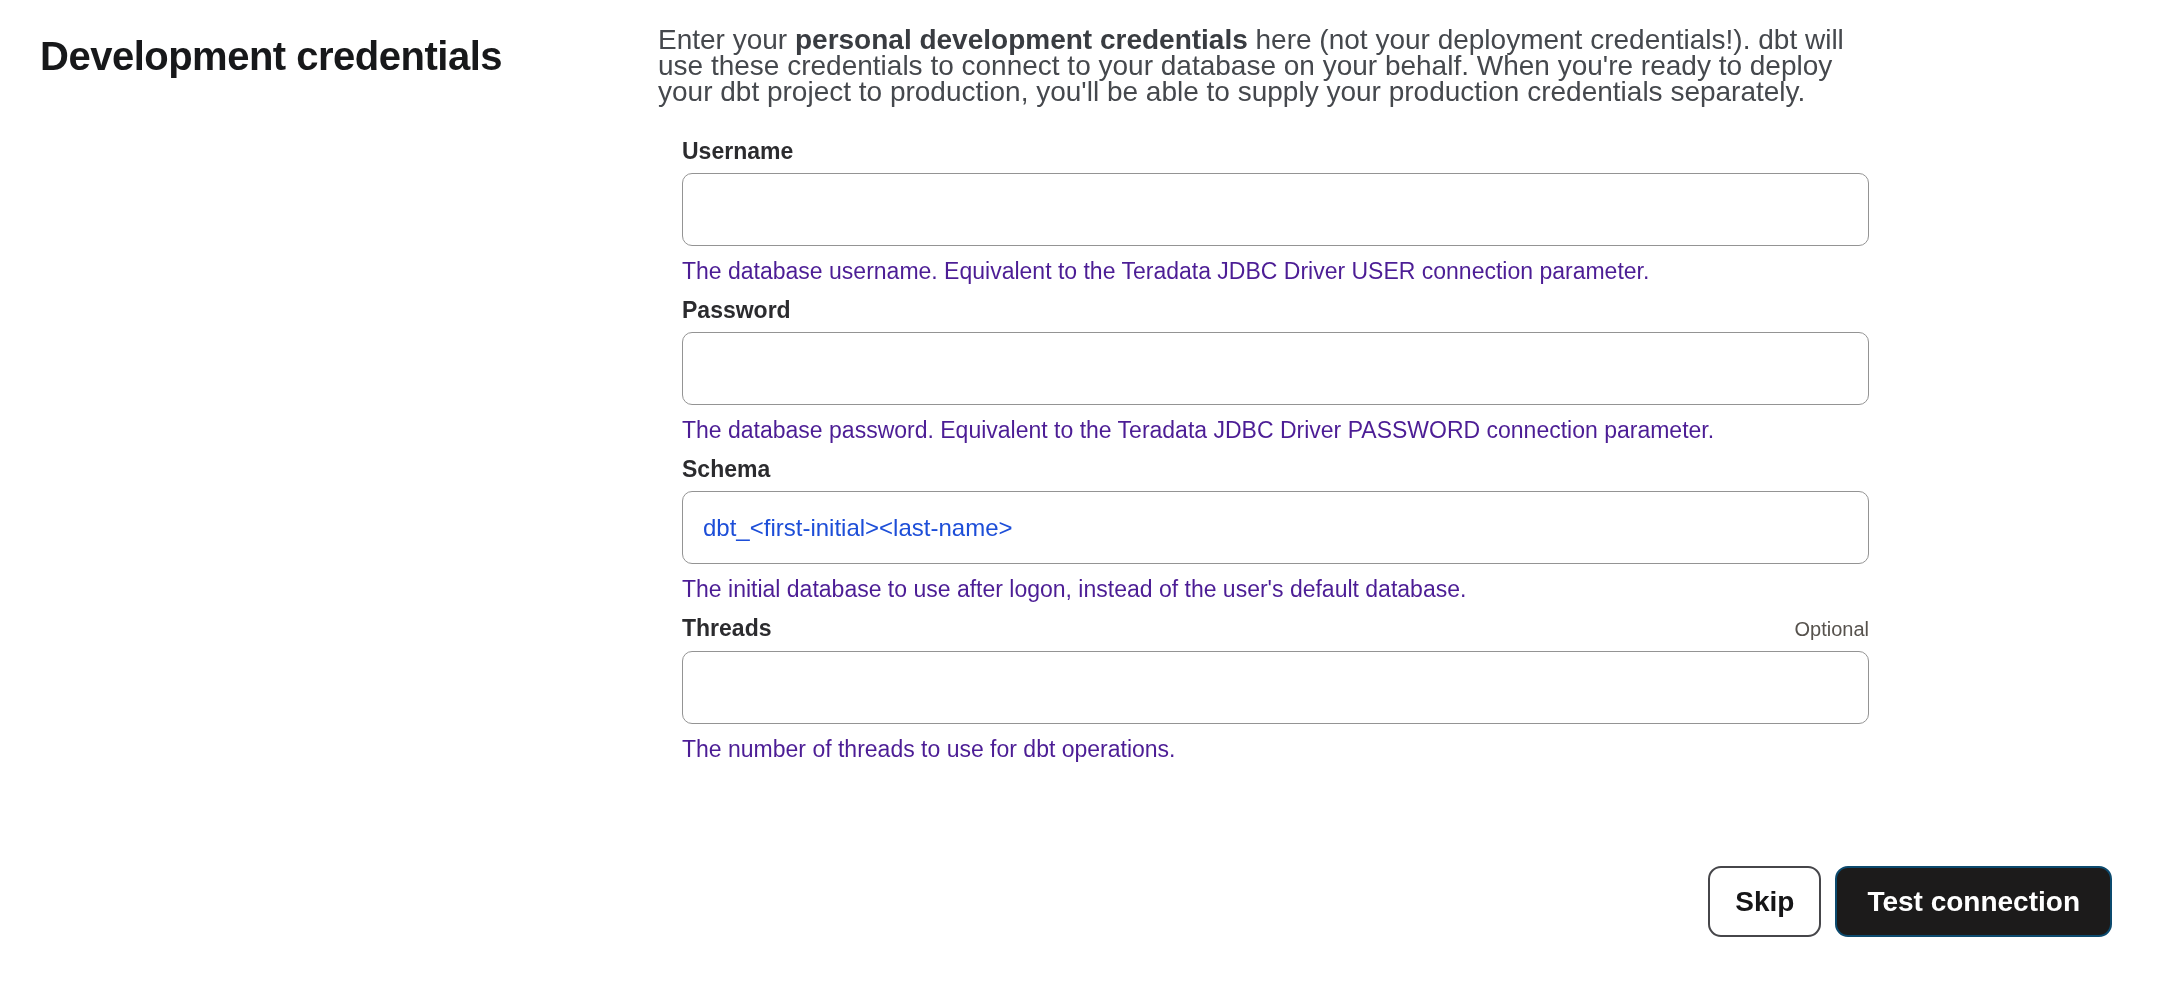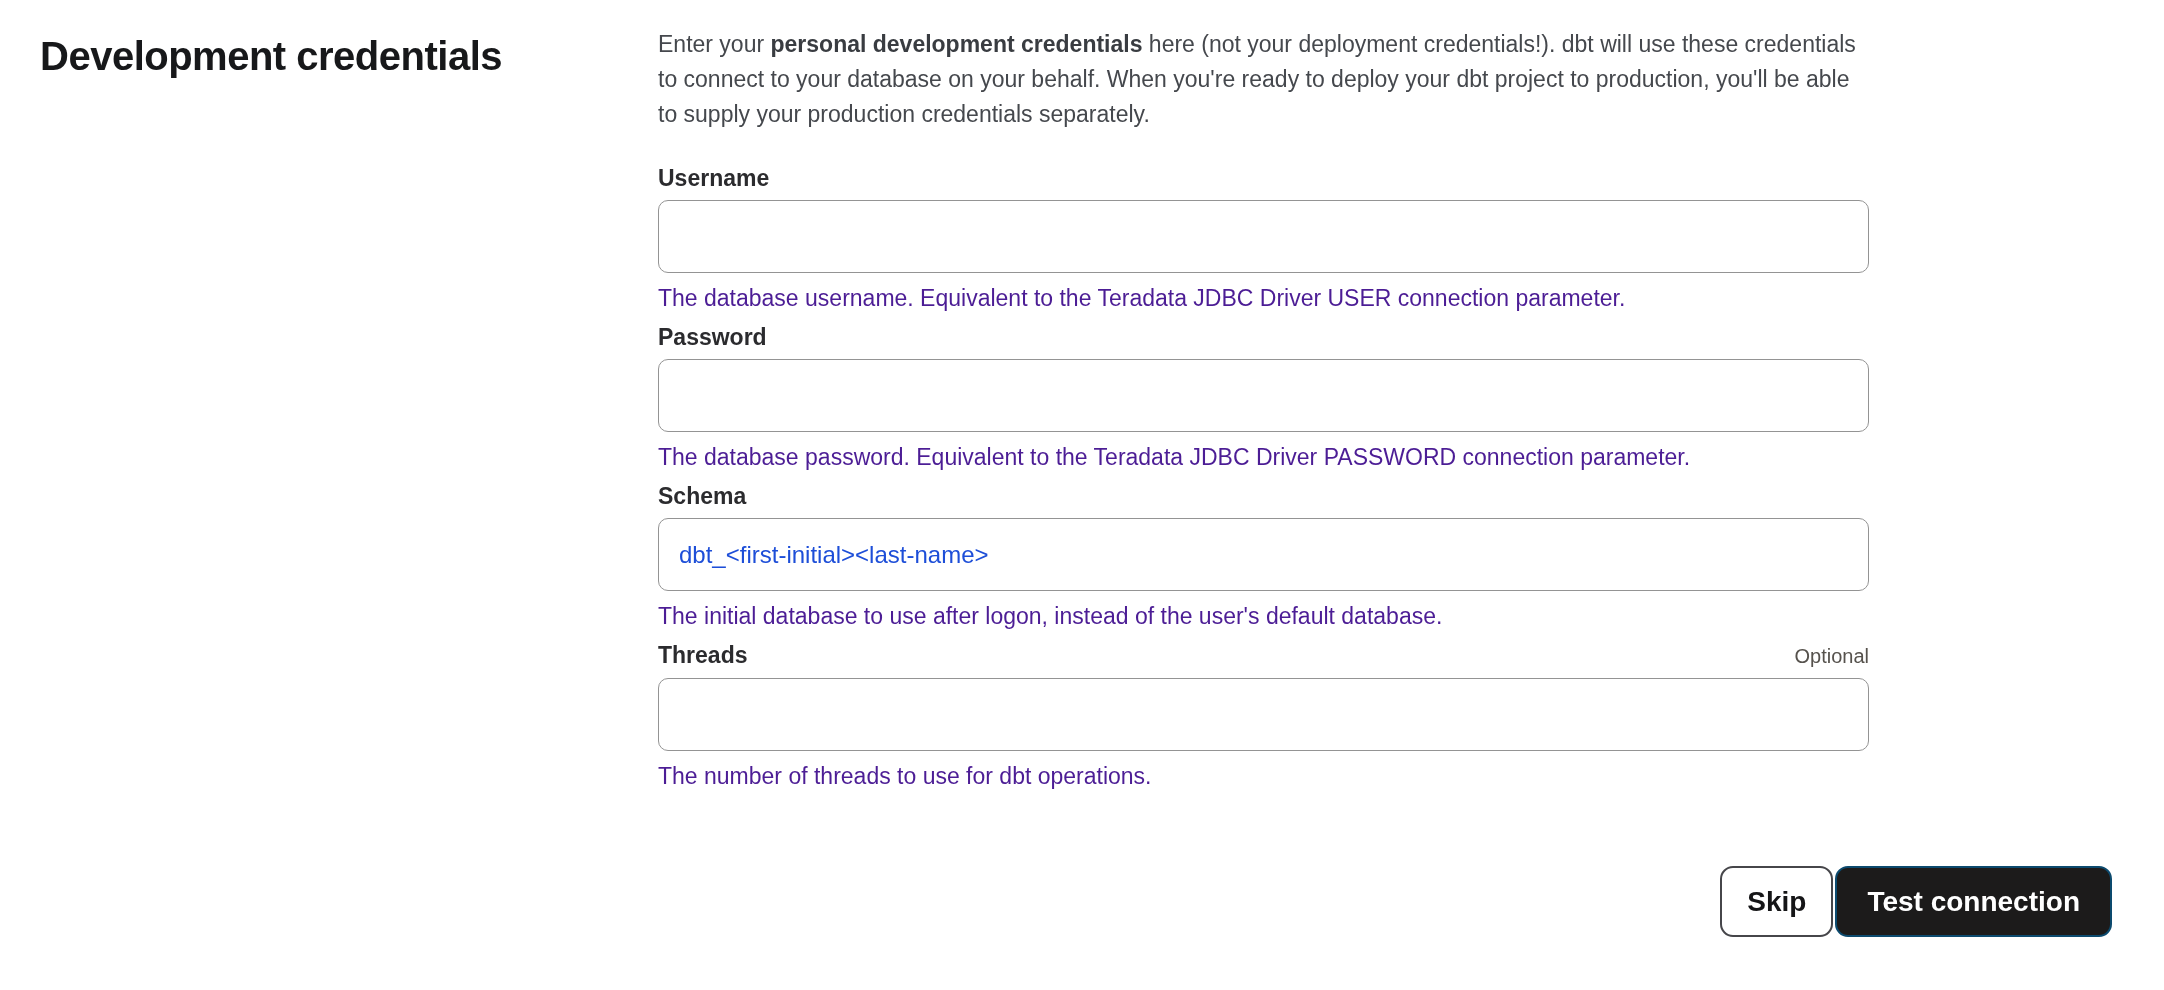--- a/index.html
+++ b/index.html
@@ -21,26 +21,26 @@
     letter-spacing: -0.5px;
     color: #17181a;
   }
   .form-col {
     position: absolute;
     left: 658px;
     top: 27px;
     width: 1211px;
   }
   .intro {
-    font-size: 23px;
-    line-height: 35px;
+    font-size: 28px;
+    line-height: 26px;
     color: #45484d;
   }
   .intro b { font-weight: 700; color: #393c41; }
-  .field-group { margin-top: 13px; }
+  .field-group { margin-top: 13px; margin-left: 24px; }
   .field-group.first { margin-top: 33px; }
   .label-row {
     display: flex;
     justify-content: space-between;
     align-items: baseline;
     margin-bottom: 9px;
   }
   .field-label {
     font-size: 23px;
     line-height: 26px;
@@ -70,21 +70,21 @@
     margin-top: 12px;
     font-size: 23px;
     line-height: 26px;
     color: #4c1d95;
   }
   .actions {
     position: absolute;
     top: 866px;
     right: 52px;
     display: flex;
-    gap: 2px;
+    gap: 14px;
     align-items: stretch;
     height: 52px;
   }
   .btn {
     display: inline-flex;
     align-items: center;
     justify-content: center;
     height: 71px;
     border-radius: 13px;
     font-family: "Liberation Sans", sans-serif;

